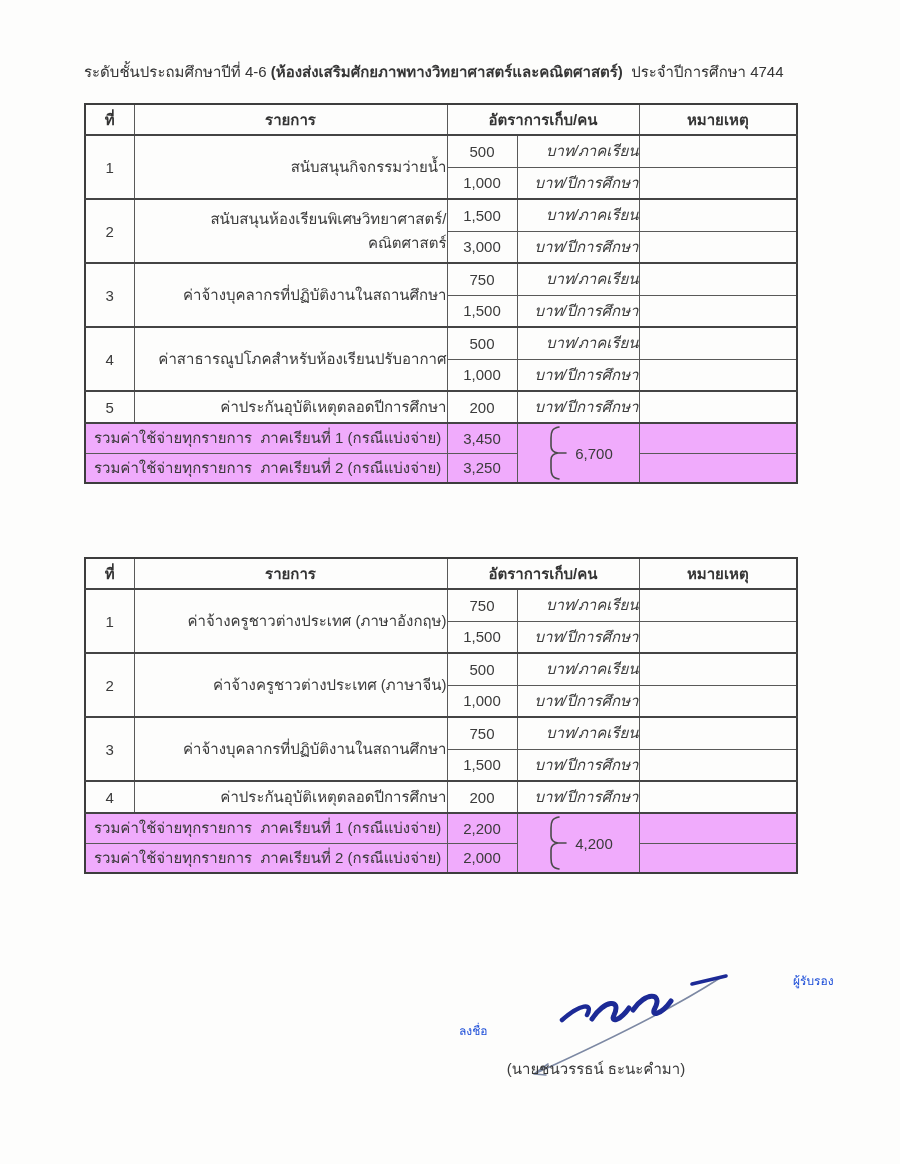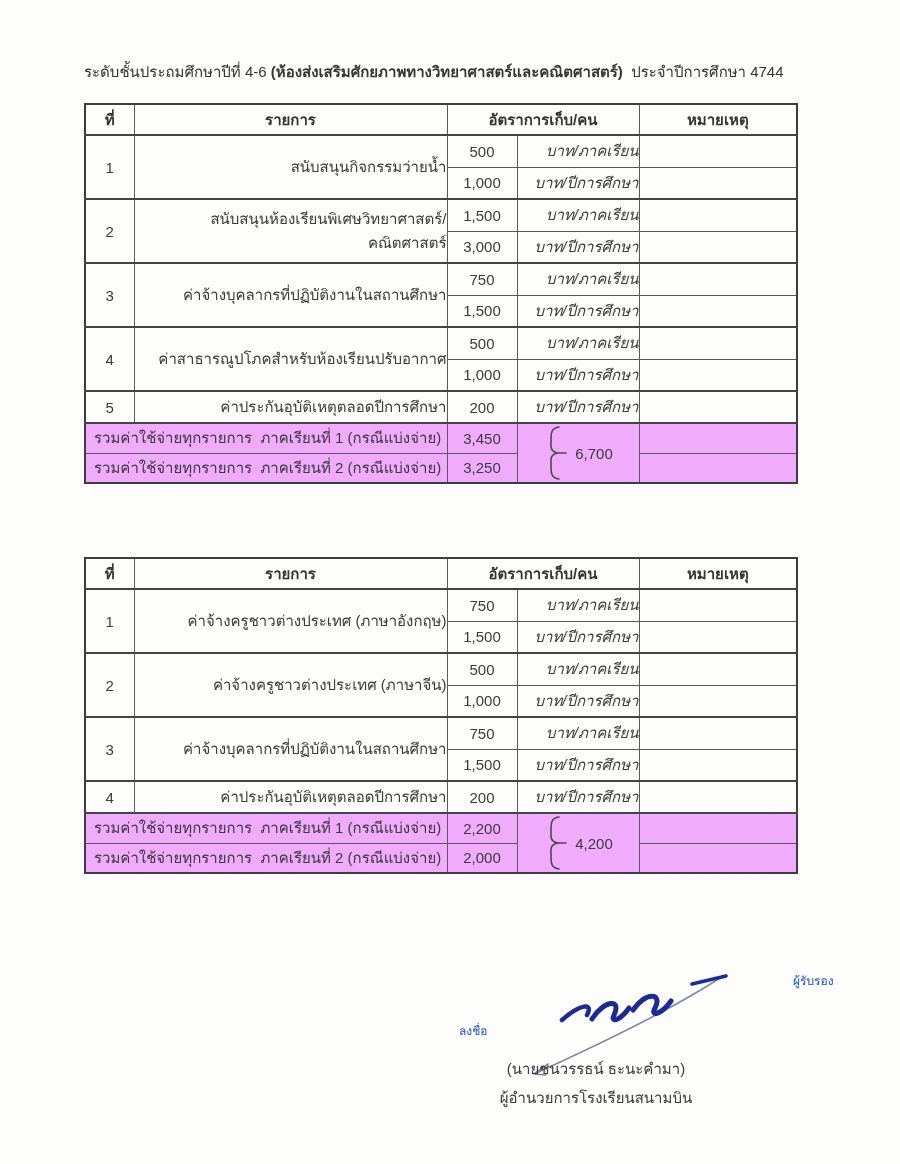--- a/index.html
+++ b/index.html
@@ -290,15 +290,14 @@
     <path d="M 232 10 C 195 34, 130 68, 46 106 M 46 106 L 60 96 M 46 106 L 58 107" fill="none" stroke="#7c88a3" stroke-width="1.6" stroke-linecap="round"></path>
 
     <path d="M 74 52 C 92 36, 106 34, 99 47" fill="none" stroke="#1c2a96" stroke-width="4.5" stroke-linecap="round"></path>
     <path d="M 104 51 C 116 32, 134 30, 126 47 C 122 55, 132 53, 141 40" fill="none" stroke="#1c2a96" stroke-width="5" stroke-linecap="round"></path>
     <path d="M 145 42 C 157 24, 175 24, 167 40 C 162 49, 173 47, 183 33" fill="none" stroke="#1c2a96" stroke-width="5" stroke-linecap="round"></path>
     <path d="M 204 16 L 238 8" fill="none" stroke="#1c2a96" stroke-width="3.5" stroke-linecap="round"></path>
   </svg>
 
   <span class="cert-label">ผู้รับรอง</span>
   <div class="sig-name">(นายชนวรรธน์ ธะนะคำมา)</div>
-  <div class="sig-title">ผู้อำนวยการโรงเรียนสนามบิน</div>
 
 </div>
 
 </body></html>

